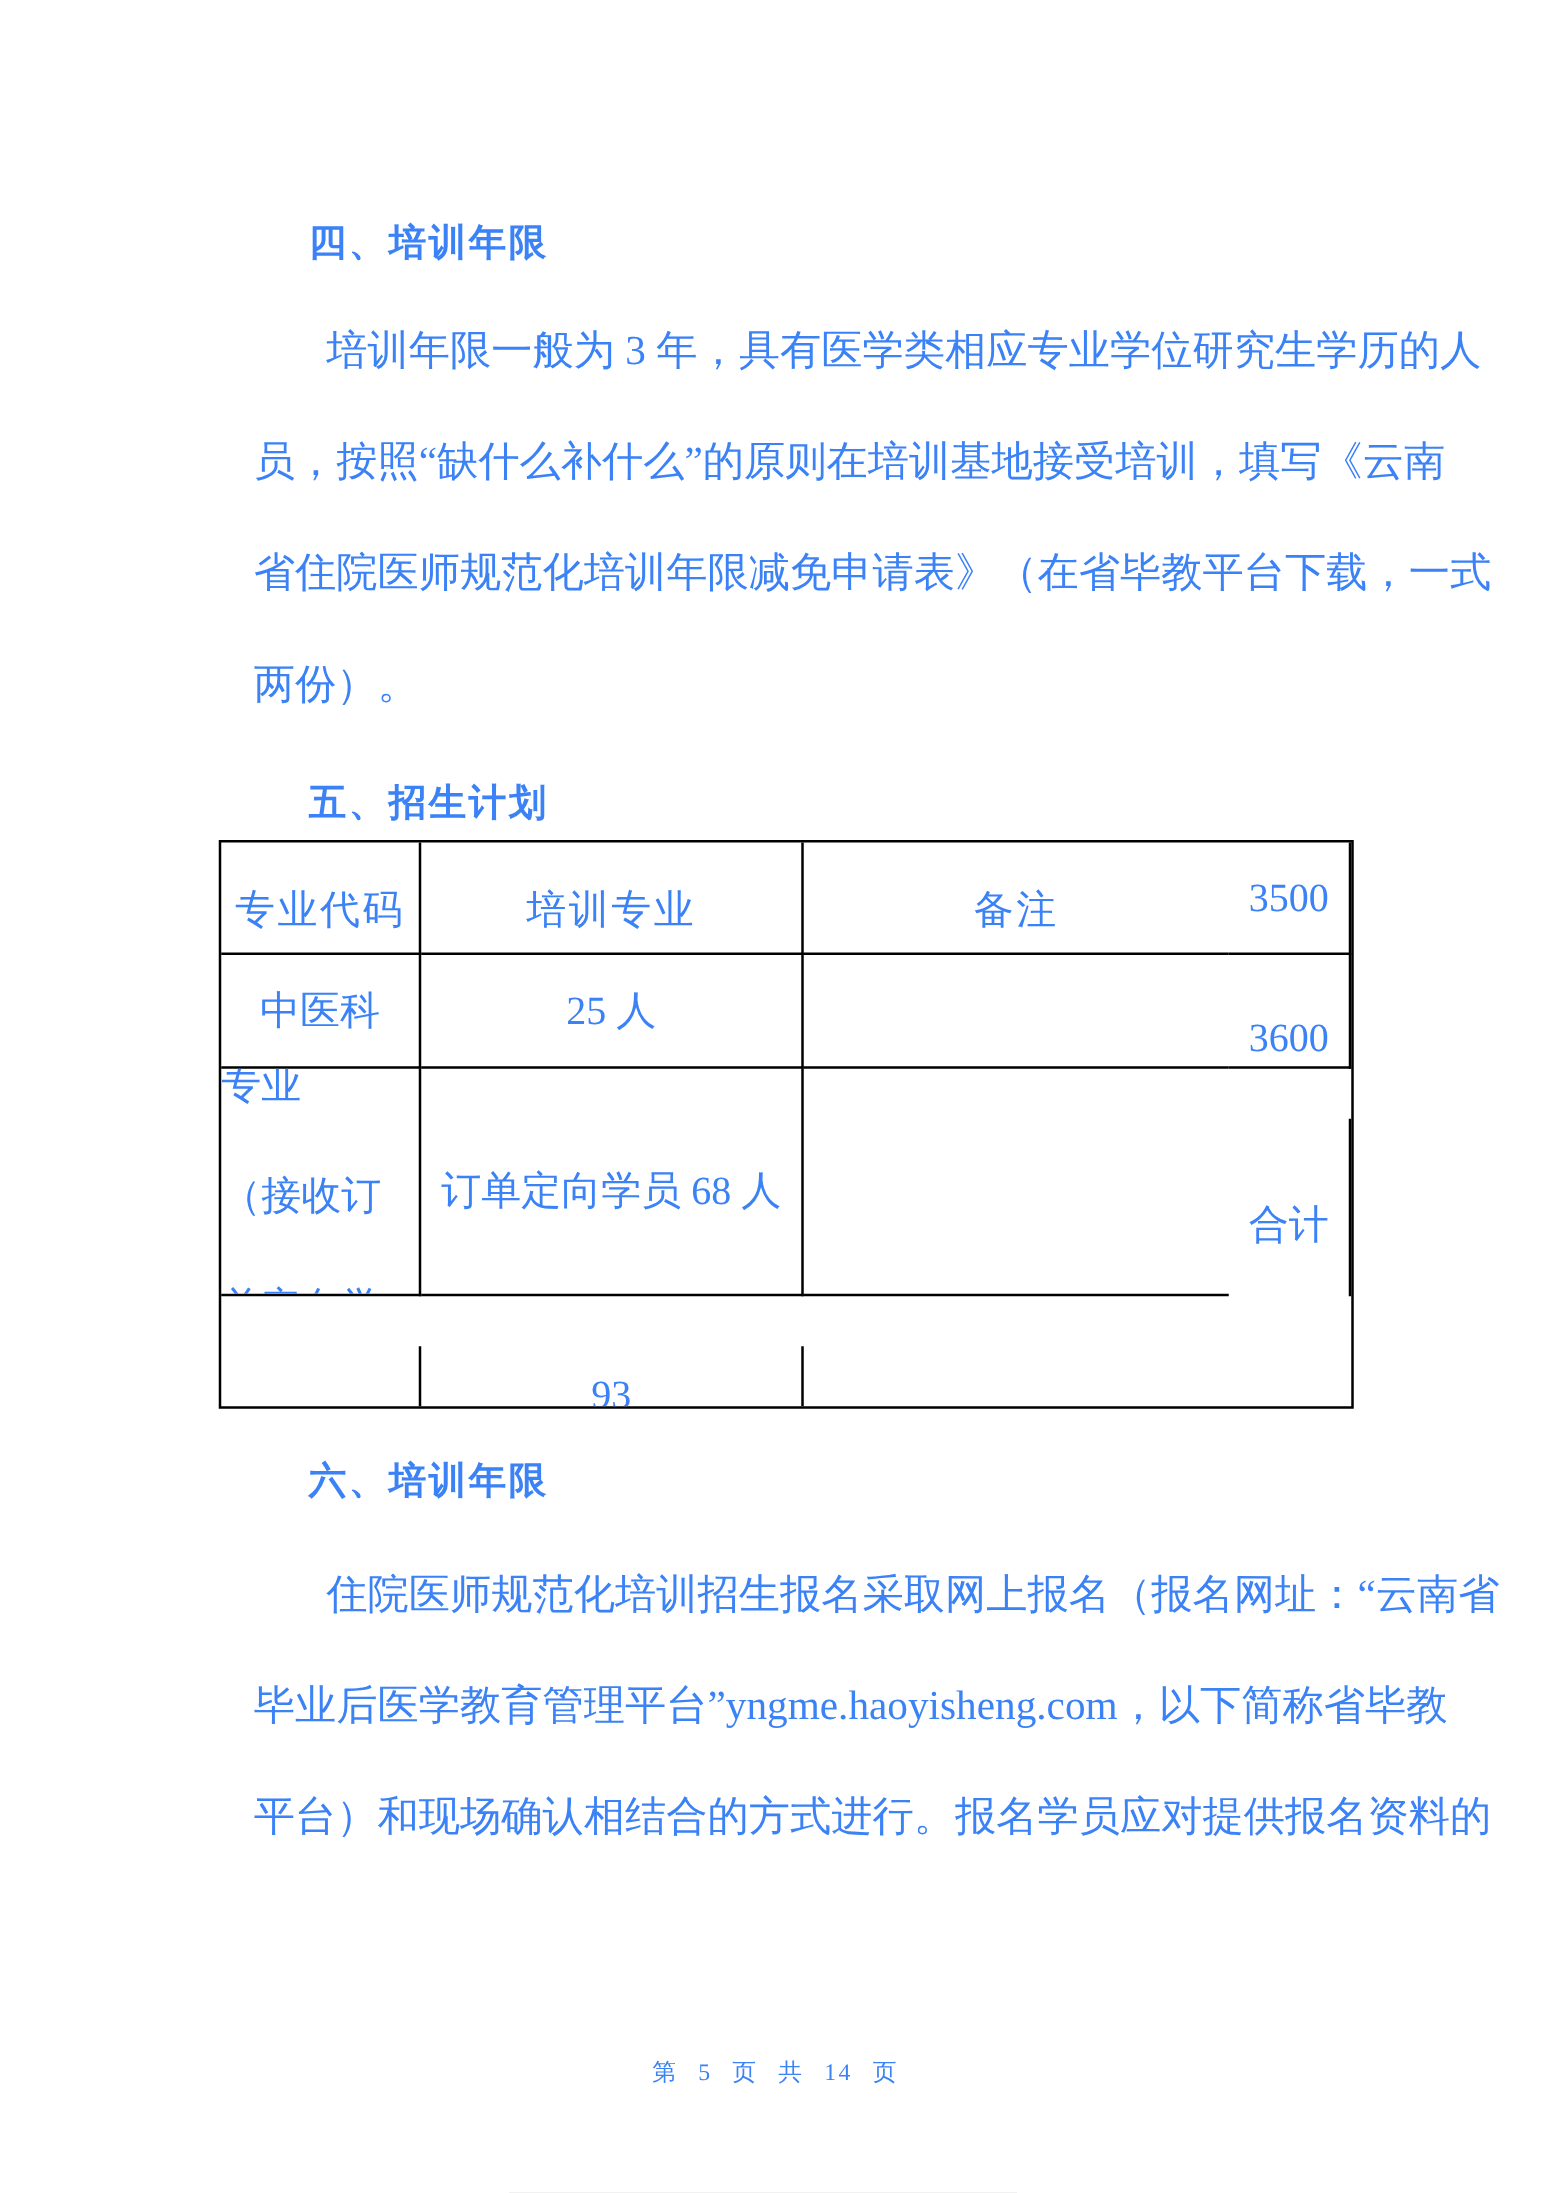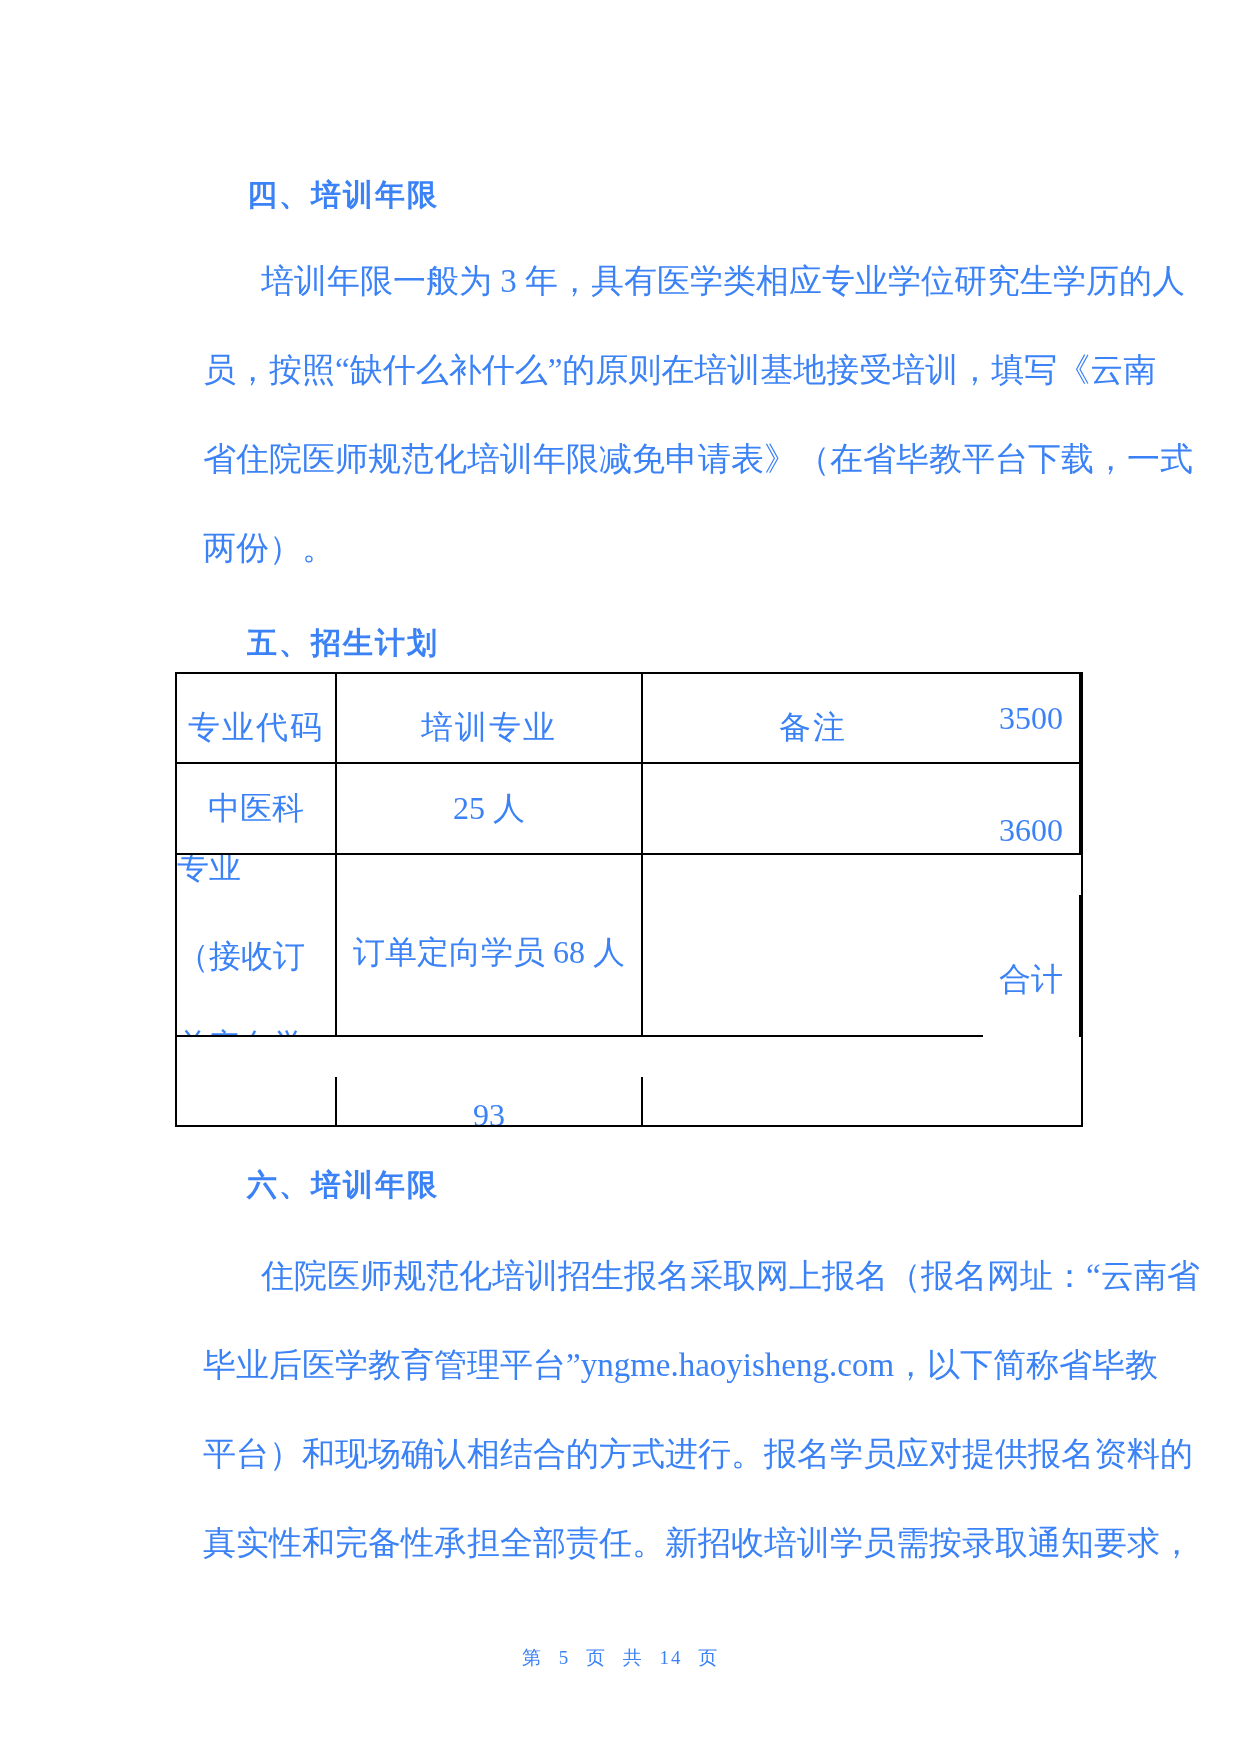--- a/index.html
+++ b/index.html
@@ -119,18 +119,17 @@
     <div class="cell c-sum lastrow">93</div>
     <div class="cell c-sum lastrow lastcol"></div>
   </div>
 
   <div class="heading" style="top:1165px">六、培训年限</div>
 
   <div class="para" style="top:1232px">
     <div class="pline indent">住院医师规范化培训招生报名采取网上报名（报名网址：“云南省</div>
     <div class="pline">毕业后医学教育管理平台”yngme.haoyisheng.com，以下简称省毕教</div>
     <div class="pline">平台）和现场确认相结合的方式进行。报名学员应对提供报名资料的</div>
-    <div class="pline">真实性和完备性承担全部责任。新招收培训学员需按录取通知要求，</div>
   </div>
 
   <div class="footer">第 5 页 共 14 页</div>
 
 </div>
 
 </body></html>

